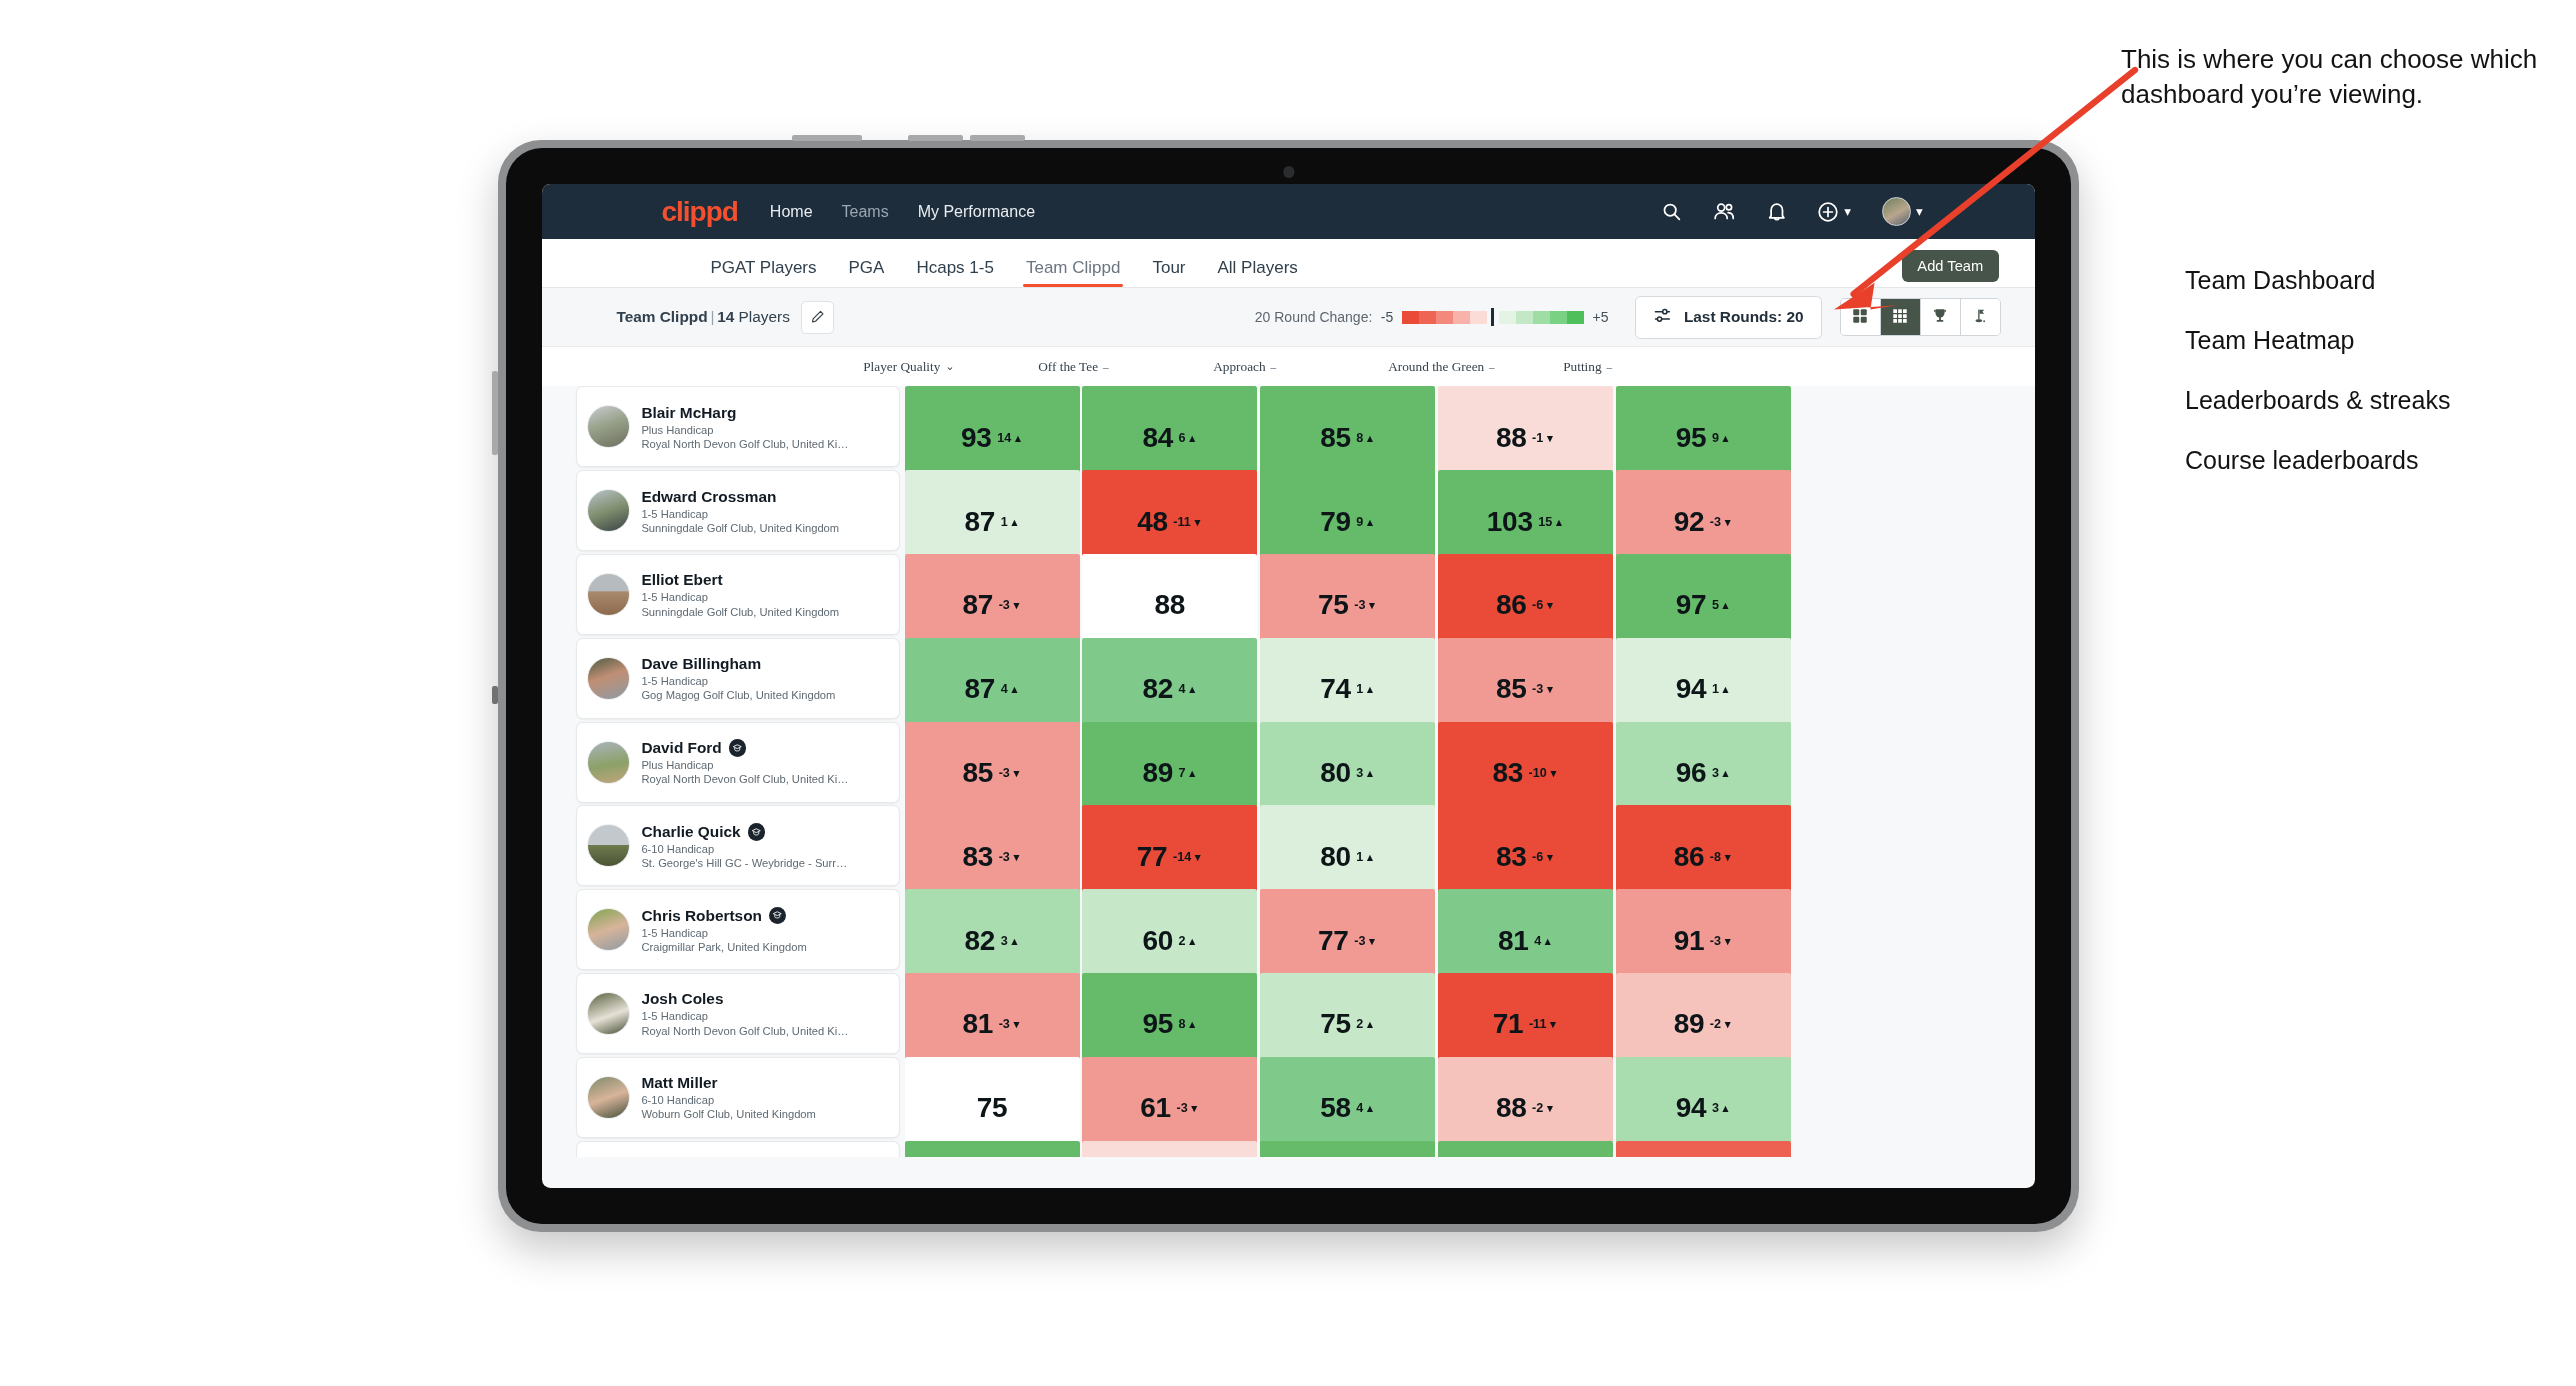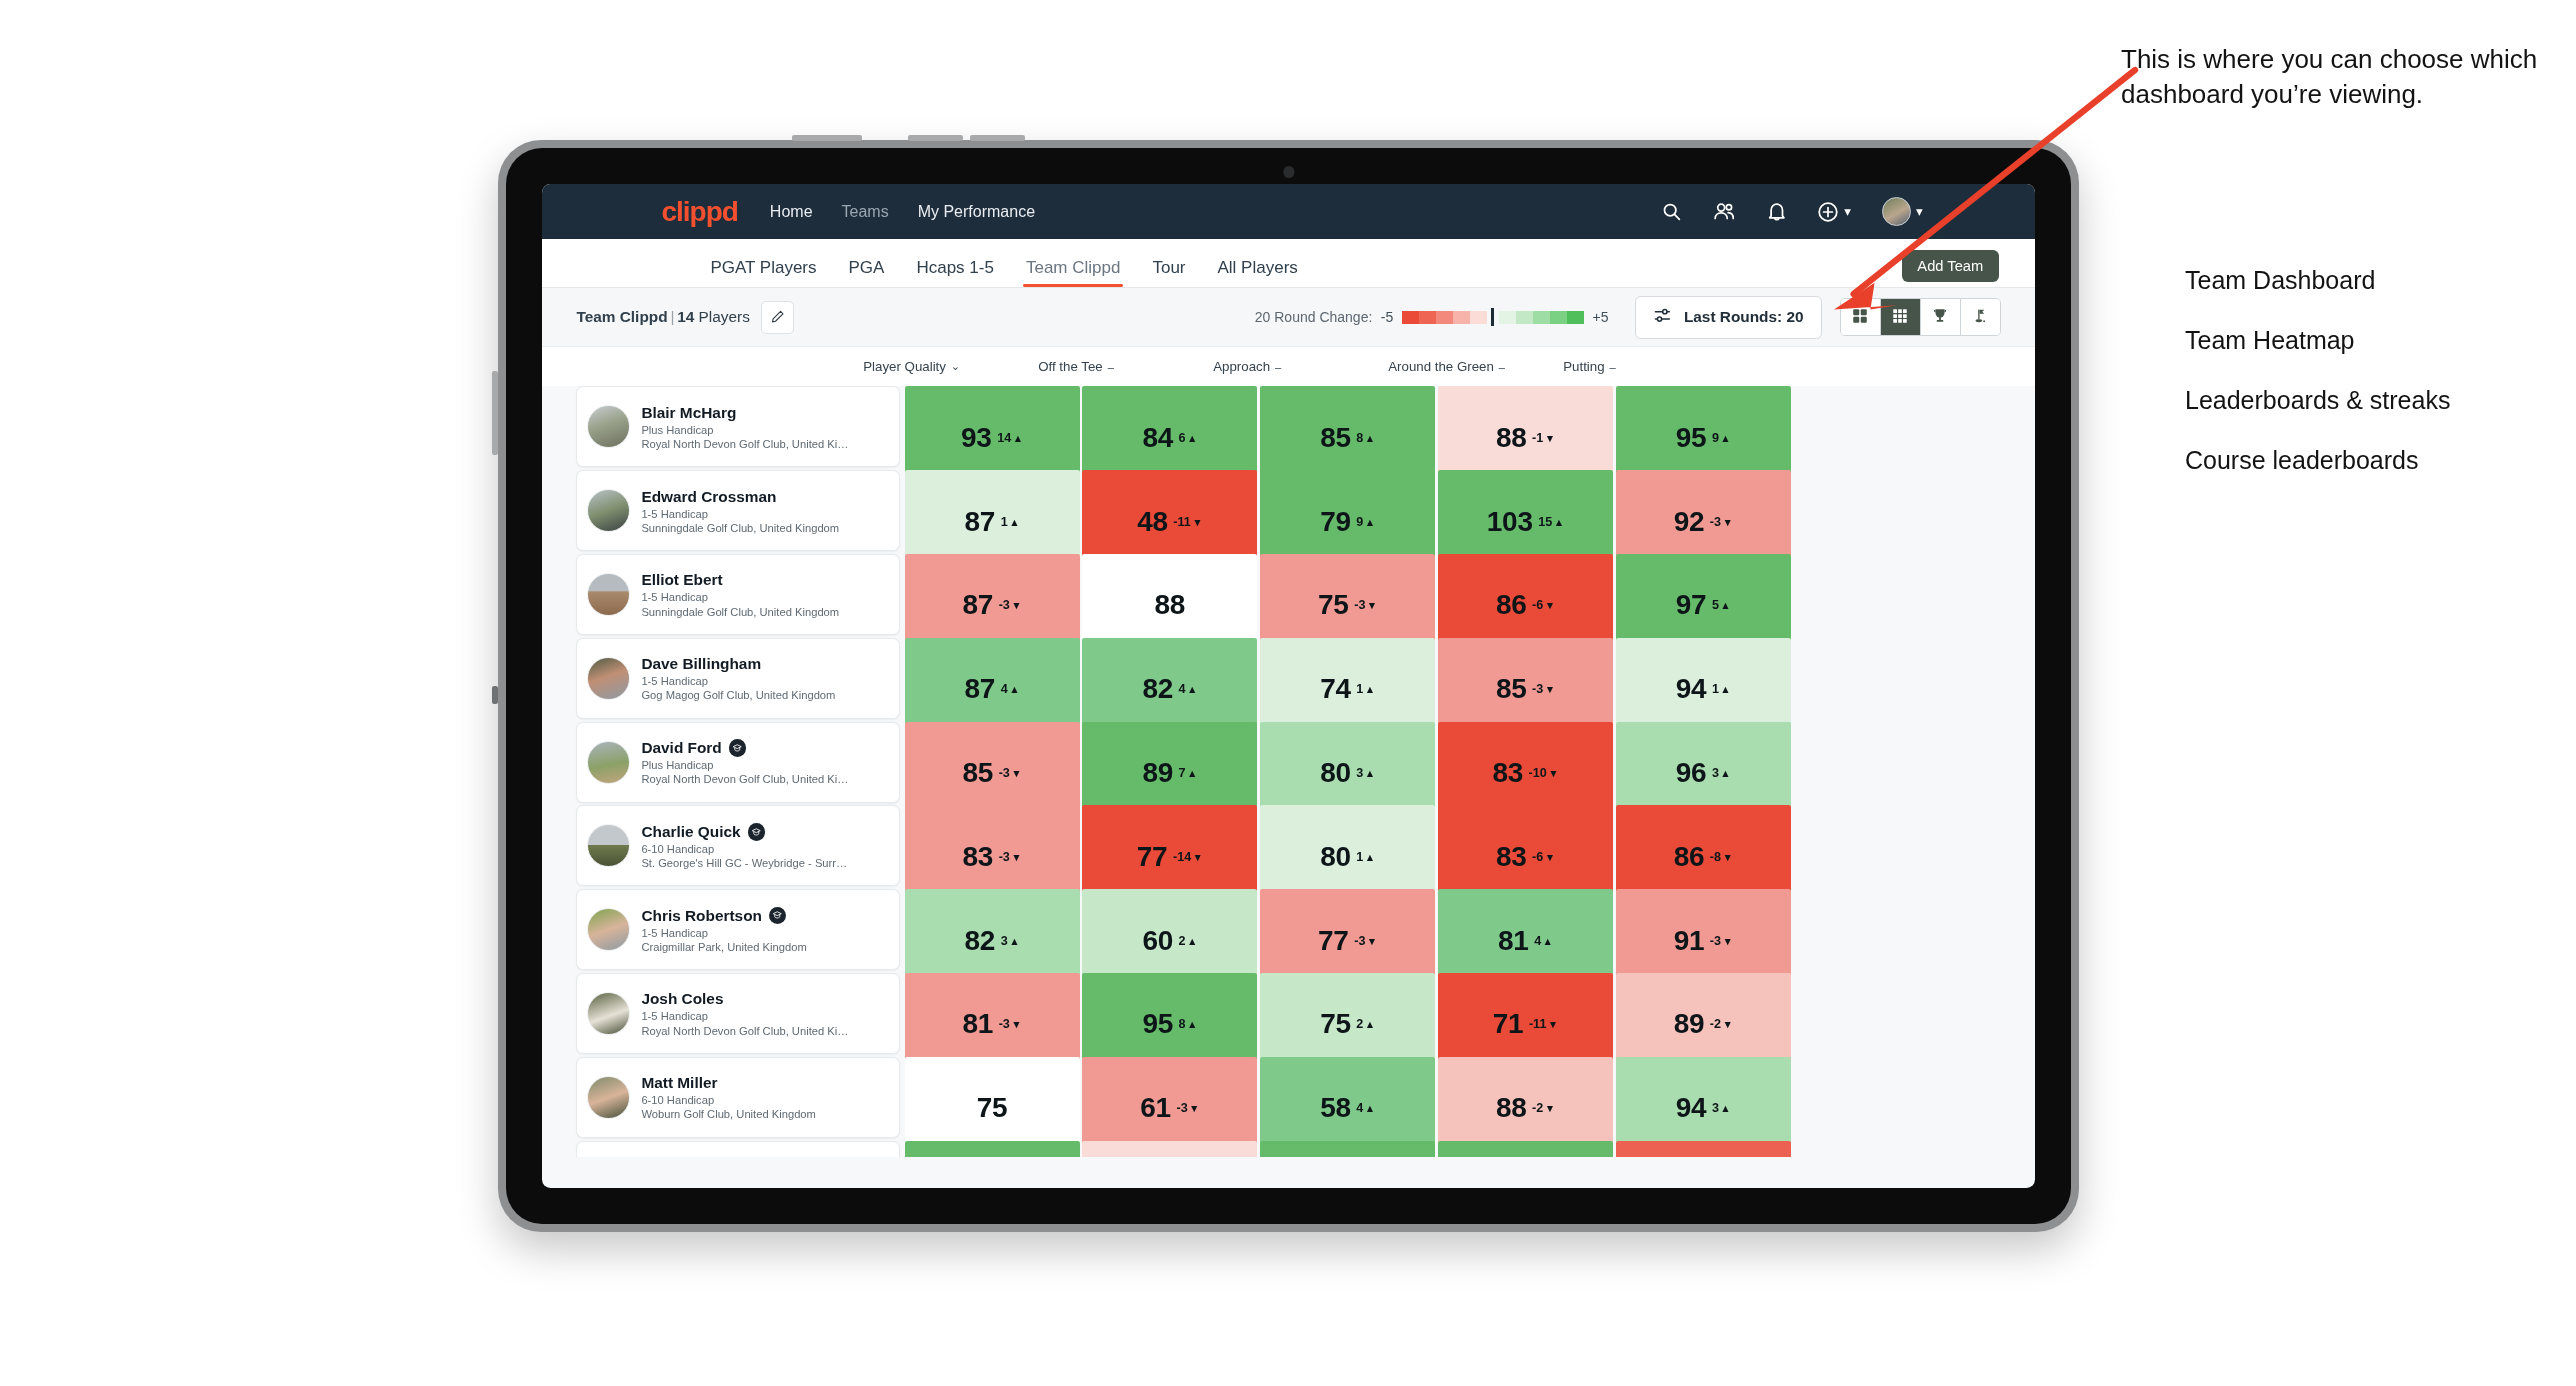--- a/index.html
+++ b/index.html
@@ -153,21 +153,21 @@
   
   .toolbar {
     background: #f6f7f8;
     height: 59px;
     display: flex;
     align-items: center;
     padding: 0 34px;
     box-sizing: border-box;
     border-bottom: 0.7px solid #e8eaec;
   }
-  .teamlabel { font-size: 15.4px; color: #31404d; white-space: nowrap; }
+  .teamlabel { font-size: 15.4px; color: #31404d; white-space: nowrap; margin-left: 40px; }
   .teamlabel b { font-weight: 700; }
   .teamlabel .sep { color: #9aa2a9; margin: 0 2.8px; }
   .teamlabel .cnt { font-weight: 700; }
   .pencil-btn {
     width: 31px; height: 31px;
     margin-left: 11.2px;
     border: 0.7px solid #dfe2e5;
     border-radius: 4.9px;
     background: #ffffff;
     display: flex; align-items: center; justify-content: center;
@@ -207,20 +207,21 @@
   .vt.active { background: #465449; }
 
   
   .gridhead {
     background: #ffffff;
     display: flex;
     padding-left: 34px;
     height: 39px;
     align-items: center;
     box-sizing: border-box;
+    font-family: Liberation Serif, serif;
   }
   .gh-spacer { width: 284px; flex: none; }
   .gh-cell {
     width: 175px;
     flex: none;
     font-size: 13.3px;
     color: #36434e;
     display: flex;
     align-items: center;
     gap: 4.9px;

